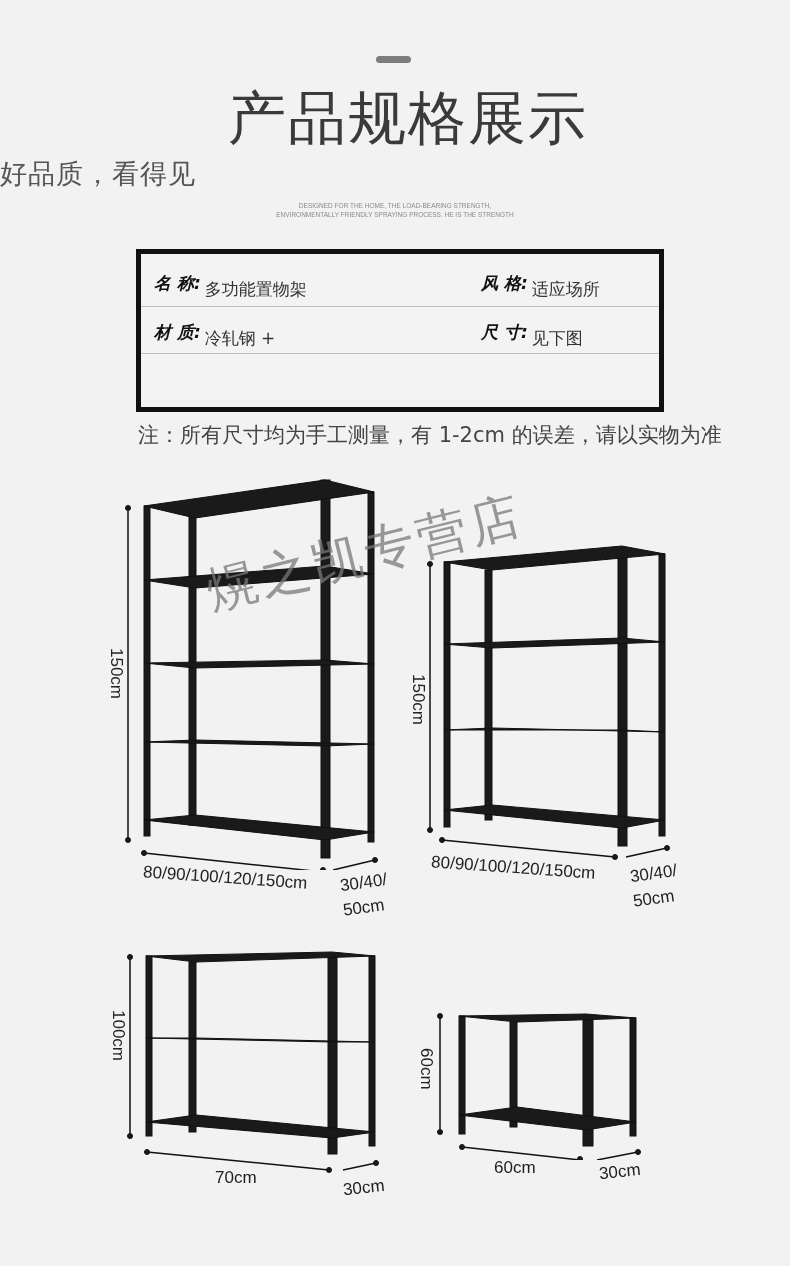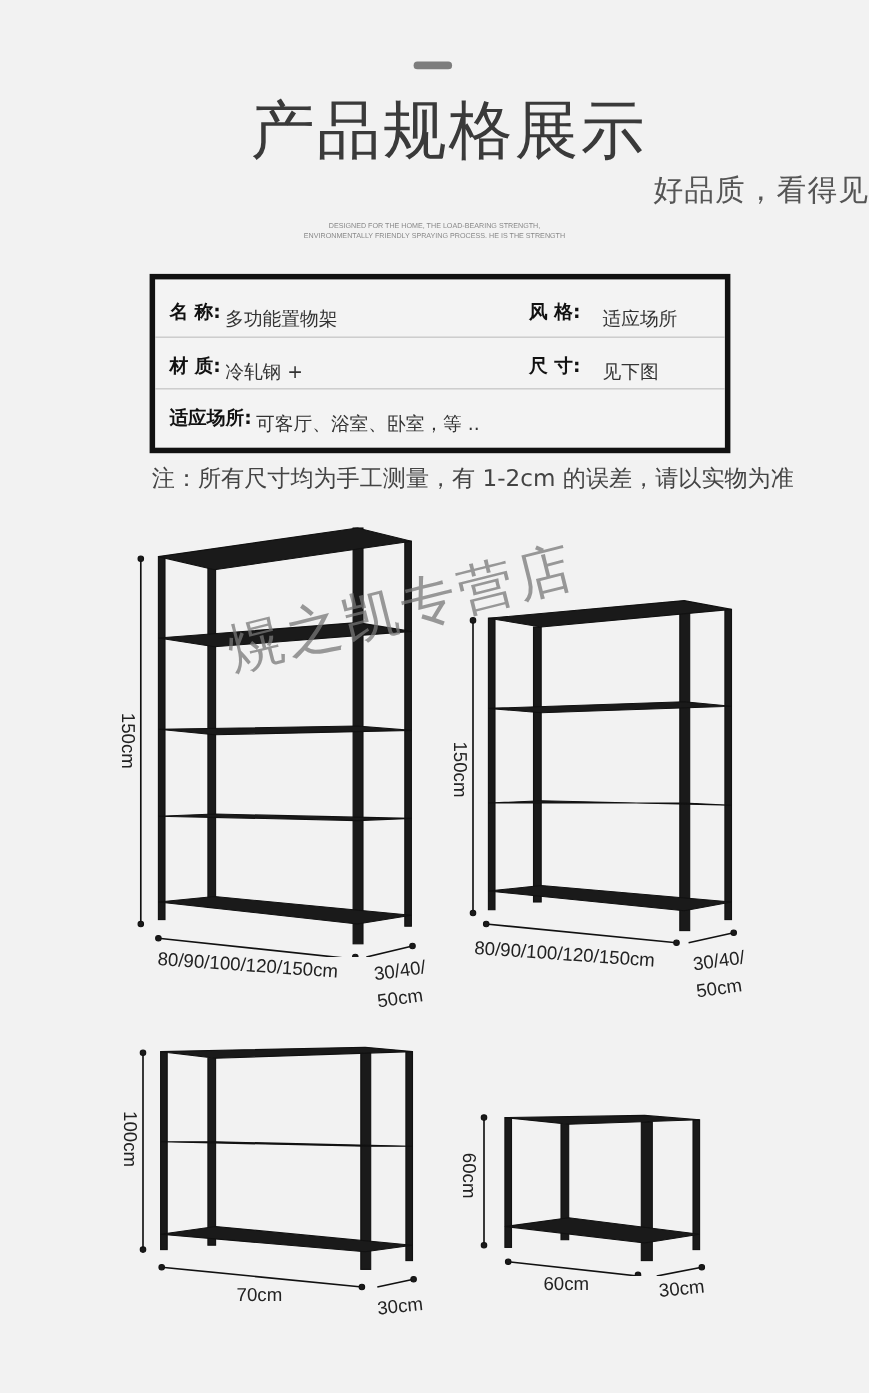--- a/index.html
+++ b/index.html
@@ -2,30 +2,30 @@
 <html><head>
 <meta charset="utf-8">
 <style>
   html, body { margin: 0; padding: 0; }
   body {
     width: 790px; height: 1266px; background: #f2f2f2; position: relative; overflow: hidden;
     font-family: "DejaVu Sans", "Liberation Sans", sans-serif; color: #333;
   }
   .top-bar { position: absolute; left: 376px; top: 56px; width: 35px; height: 7px; border-radius: 4px; background: #7d7d7d; }
   .title { position: absolute; left: 0; width: 790px; top: 78px; text-align: center; font-size: 58px; color: #3a3a3a; letter-spacing: 2px; line-height: 80px; margin-left: 13px; }
-  .subtitle { position: absolute; left: 0; width: 790px; top: 154px; text-align: right; font-size: 27px; color: #555; line-height: 40px; letter-spacing: 1px; }
+  .subtitle { position: absolute; left: 0; width: 790px; top: 154px; text-align: left; font-size: 27px; color: #555; line-height: 40px; letter-spacing: 1px; }
   .tagline { position: absolute; left: 0; width: 790px; top: 201px; text-align: center; font-size: 6.5px; color: #8a8a8a; line-height: 9px; font-family: "Liberation Sans", sans-serif; }
   .spec-table { position: absolute; left: 136px; top: 249px; width: 518px; height: 153px; border: 5px solid #111; background: #f3f3f3; }
   .spec-row { position: absolute; left: 0; width: 518px; height: 46px; display: flex; align-items: center; font-size: 17px; }
   .spec-row.r1 { top: 6px; } .spec-row.r2 { top: 55px; } .spec-row.r3 { top: 102px; }
   .spec-divider { position: absolute; left: 0; width: 518px; height: 1px; background: #bdbdbd; }
   .spec-divider.d1 { top: 52px; } .spec-divider.d2 { top: 99px; }
   .cell { position: absolute; display: flex; align-items: center; }
-  .cell.left { left: 13px; } .cell.right { left: 340px; gap: 16px; }
-  .lbl { font-weight: bold; color: #111; }
+  .cell.left { left: 13px; } .cell.right { left: 340px; }
+  .lbl { font-weight: bold; color: #111; font-style: italic; }
   .val { color: #333; margin-left: 4px; margin-top: 12px; }
   .note { position: absolute; left: 138px; top: 421px; font-size: 21px; color: #444; }
   .rack { position: absolute; }
   .dim { position: absolute; font-size: 17px; color: #222; font-family: "Liberation Sans", sans-serif; white-space: nowrap; }
   .dim.v { transform: rotate(90deg); transform-origin: left top; }
   .watermark { position: absolute; left: 200px; top: 560px; font-size: 50px; color: rgba(120,120,120,0.75); transform: rotate(-14deg); transform-origin: left top; white-space: nowrap; letter-spacing: 4px; pointer-events: none; }
 </style>
 </head>
 <body>
 
@@ -53,26 +53,20 @@
     <div class="cell left">
       <span class="lbl">材 质:</span>
       <span class="val">冷轧钢 +</span>
     </div>
     <div class="cell right">
       <span class="lbl">尺 寸:</span>
       <span class="val">见下图</span>
     </div>
   </div>
   <div class="spec-divider d2"></div>
-  <div class="spec-row r3">
-    <div class="cell left">
-      <span class="lbl">适应场所:</span>
-      <span class="val">可客厅、浴室、卧室，等 ..</span>
-    </div>
-  </div>
 </div>
 
 <div class="note">注：所有尺寸均为手工测量，有 1-2cm 的误差，请以实物为准</div>
 
 <svg class="rack" style="left:100px;top:470px" width="300" height="400" viewBox="0 0 300 400">
   <g stroke="#111" fill="#1a1a1a">
     <line x1="28" y1="38" x2="28" y2="370" stroke-width="1.5"></line>
     <circle cx="28" cy="38" r="2.5"></circle>
       <circle cx="28" cy="370" r="2.5"></circle>
     <line x1="44" y1="383" x2="223" y2="402" stroke-width="1.5"></line>

